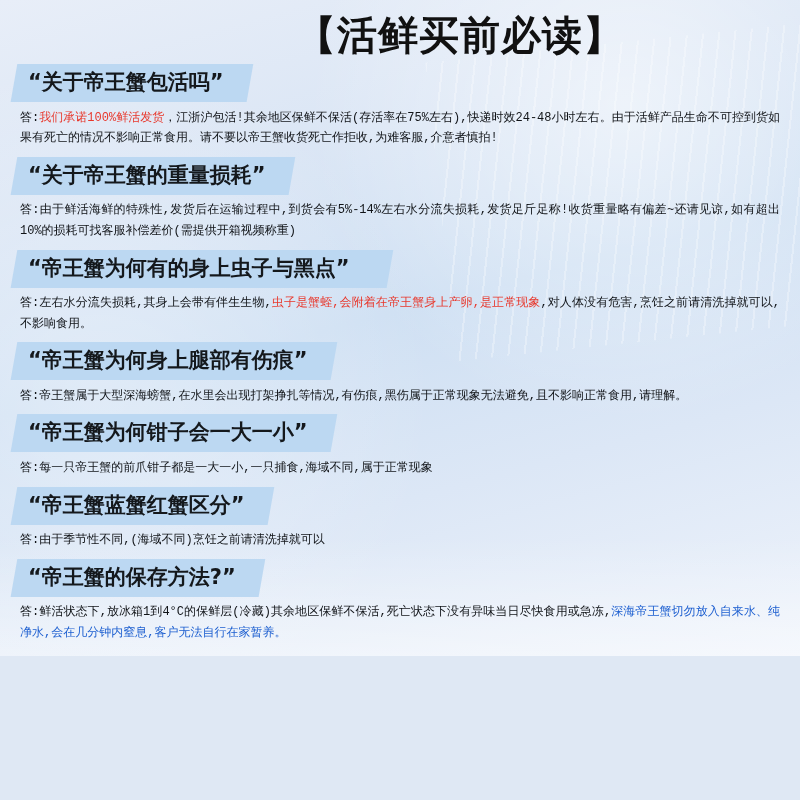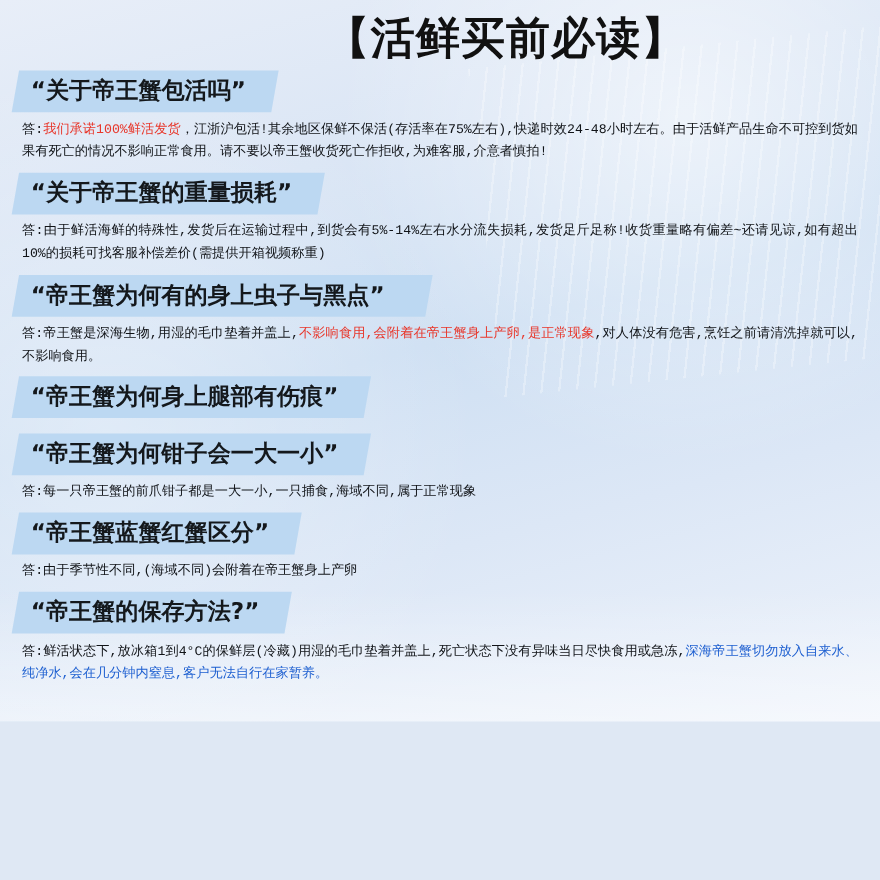--- a/index.html
+++ b/index.html
@@ -126,36 +126,37 @@
       <div class="answer"><span>答:</span><span class="hl">我们承诺100%鲜活发货</span><span>，江浙沪包活!其余地区保鲜不保活(存活率在75%左右),快递时效24-48小时左右。由于活鲜产品生命不可控到货如果有死亡的情况不影响正常食用。请不要以帝王蟹收货死亡作拒收,为难客服,介意者慎拍!</span></div>
     </div>
 
     <div class="qa-block block-2">
       <div class="q-bar"><span>“关于帝王蟹的重量损耗”</span></div>
       <div class="answer"><span>答:</span><span>由于鲜活海鲜的特殊性,发货后在运输过程中,到货会有5%-14%左右水分流失损耗,发货足斤足称!收货重量略有偏差~还请见谅,如有超出10%的损耗可找客服补偿差价(需提供开箱视频称重)</span></div>
     </div>
 
     <div class="qa-block block-3">
       <div class="q-bar wide"><span>“帝王蟹为何有的身上虫子与黑点”</span></div>
-      <div class="answer"><span>答:</span><span>帝王蟹是深海生物,用湿的毛巾垫着并盖上,</span><span class="hl">不影响食用,会附着在帝王蟹身上产卵,是正常现象</span><span>,对人体没有危害,烹饪之前请清洗掉就可以,不影响食用。</span></div>
+      <div class="answer"><span>答:</span><span>左右水分流失损耗,其身上会带有伴生生物,</span><span class="hl">虫子是蟹蛭,会附着在帝王蟹身上产卵,是正常现象</span><span>,对人体没有危害,烹饪之前请清洗掉就可以,不影响食用。</span></div>
     </div>
 
     <div class="qa-block block-4">
       <div class="q-bar"><span>“帝王蟹为何身上腿部有伤痕”</span></div>
+      <div class="answer"><span>答:</span><span>帝王蟹属于大型深海螃蟹,在水里会出现打架挣扎等情况,有伤痕,黑伤属于正常现象无法避免,且不影响正常食用,请理解。</span></div>
     </div>
 
     <div class="qa-block block-5">
       <div class="q-bar"><span>“帝王蟹为何钳子会一大一小”</span></div>
       <div class="answer"><span>答:</span><span>每一只帝王蟹的前爪钳子都是一大一小,一只捕食,海域不同,属于正常现象</span></div>
     </div>
 
     <div class="qa-block block-6">
       <div class="q-bar"><span>“帝王蟹蓝蟹红蟹区分”</span></div>
-      <div class="answer"><span>答:</span><span>由于季节性不同,(海域不同)会附着在帝王蟹身上产卵</span></div>
+      <div class="answer"><span>答:</span><span>由于季节性不同,(海域不同)烹饪之前请清洗掉就可以</span></div>
     </div>
 
     <div class="qa-block block-7">
       <div class="q-bar"><span>“帝王蟹的保存方法?”</span></div>
-      <div class="answer"><span>答:</span><span>鲜活状态下,放冰箱1到4°C的保鲜层(冷藏)用湿的毛巾垫着并盖上,死亡状态下没有异味当日尽快食用或急冻,</span><span class="hl-blue">深海帝王蟹切勿放入自来水、纯净水,会在几分钟内窒息,客户无法自行在家暂养。</span></div>
+      <div class="answer"><span>答:</span><span>鲜活状态下,放冰箱1到4°C的保鲜层(冷藏)其余地区保鲜不保活,死亡状态下没有异味当日尽快食用或急冻,</span><span class="hl-blue">深海帝王蟹切勿放入自来水、纯净水,会在几分钟内窒息,客户无法自行在家暂养。</span></div>
     </div>
 
   </div>
 </div>
 
 </body></html>

